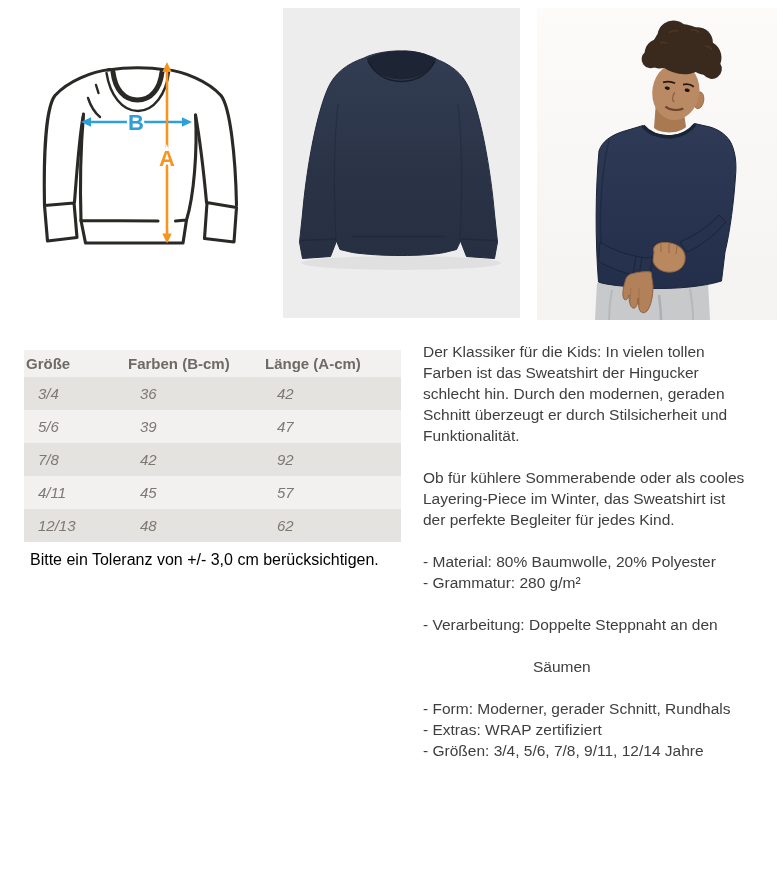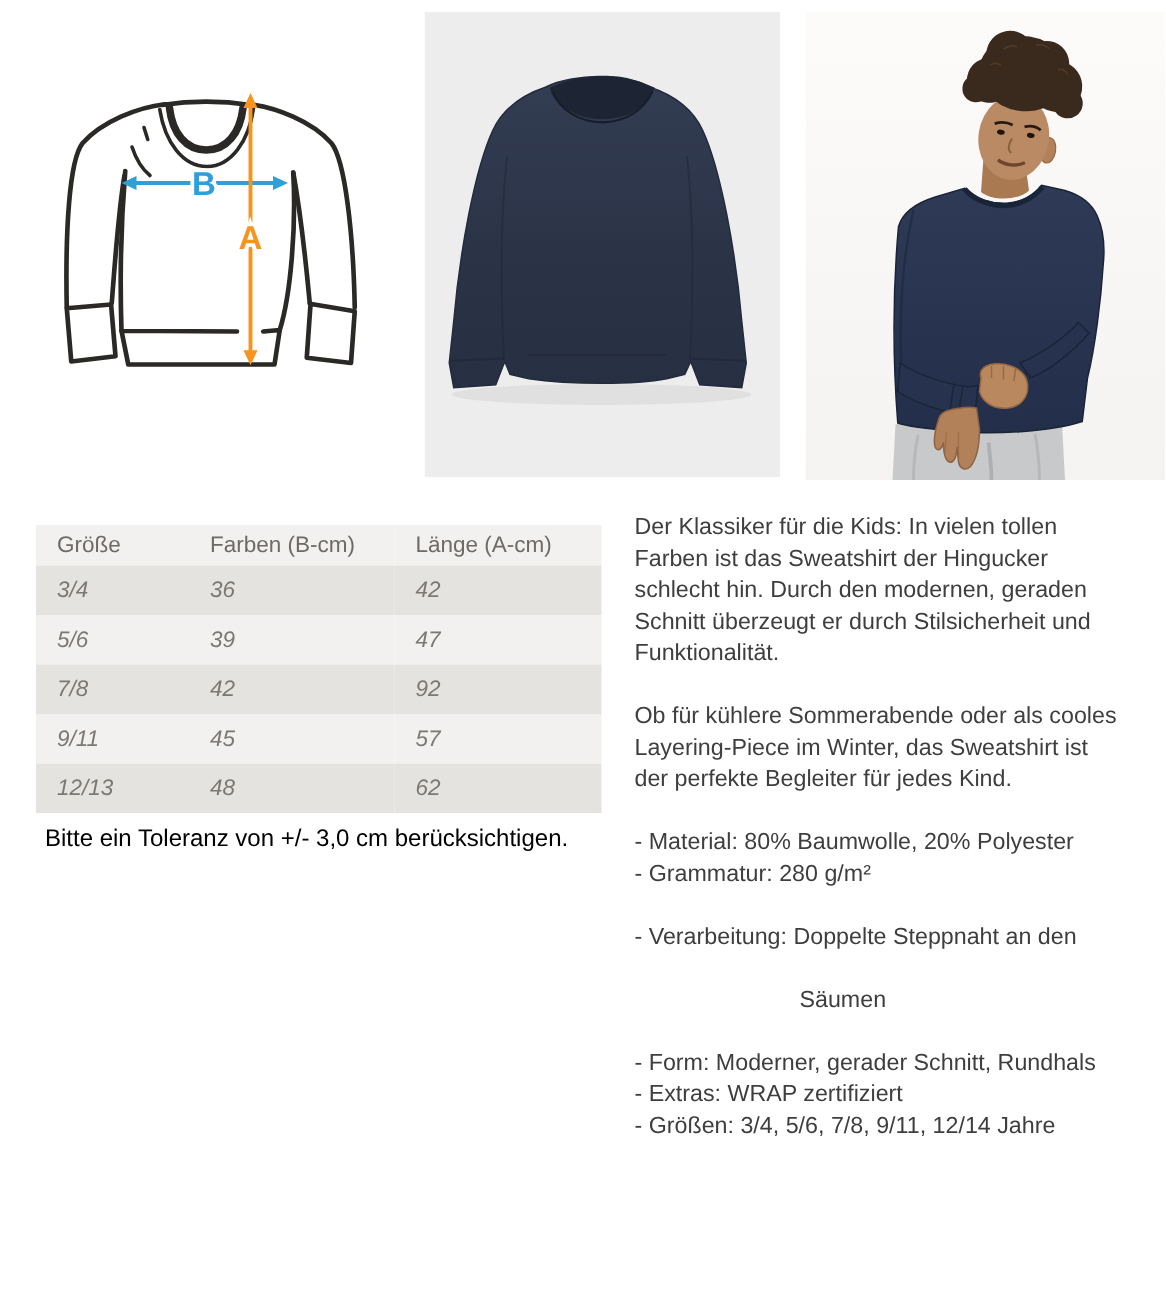--- a/index.html
+++ b/index.html
@@ -3,22 +3,22 @@
 <meta charset="utf-8">
 <style>
   html,body{margin:0;padding:0;background:#fff;}
   .page{position:relative;width:777px;height:873px;background:#ffffff;
         font-family:"Liberation Sans",sans-serif;overflow:hidden;}
   .img-abs{position:absolute;display:block;}
 
   
   .size-table{position:absolute;left:24px;top:350px;width:377px;border-collapse:collapse;
               table-layout:fixed;font-size:15px;color:#7c7874;}
-  .size-table th{font-weight:400;color:#6e6a66;text-align:left;height:27px;
-                 padding:0 0 0 14px;background:#f2f1ef;}
+  .size-table th{font-weight:700;color:#6e6a66;text-align:left;height:27px;
+                 padding:0 0 0 2px;background:#f2f1ef;}
   .size-table td{height:33px;padding:0 0 0 14px;font-style:italic;}
   .size-table tbody tr:nth-child(odd) td{background:#e5e3e0;}
   .size-table tbody tr:nth-child(even) td{background:#f2f1ef;}
 
   .tolerance{position:absolute;left:30px;top:551px;font-size:16px;color:#000000;}
 
   
   .desc{position:absolute;left:423px;top:341px;width:362px;font-size:15.5px;
         line-height:21px;color:#3e3e3e;}
   .desc .para{white-space:pre-line;margin:0 0 21px 0;}
@@ -215,21 +215,21 @@
         <td>5/6</td>
         <td>39</td>
         <td>47</td>
       </tr>
       <tr>
         <td>7/8</td>
         <td>42</td>
         <td>92</td>
       </tr>
       <tr>
-        <td>9/11</td>
+        <td>4/11</td>
         <td>45</td>
         <td>57</td>
       </tr>
       <tr>
         <td>12/13</td>
         <td>48</td>
         <td>62</td>
       </tr>
     </tbody>
   </table>

